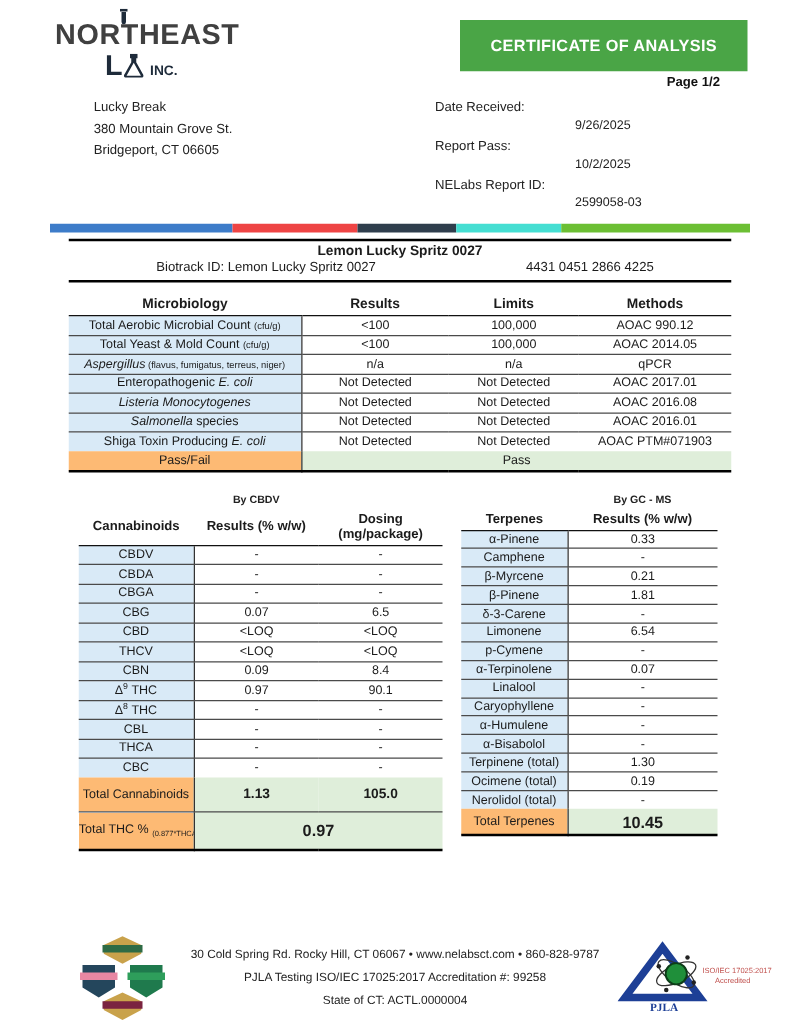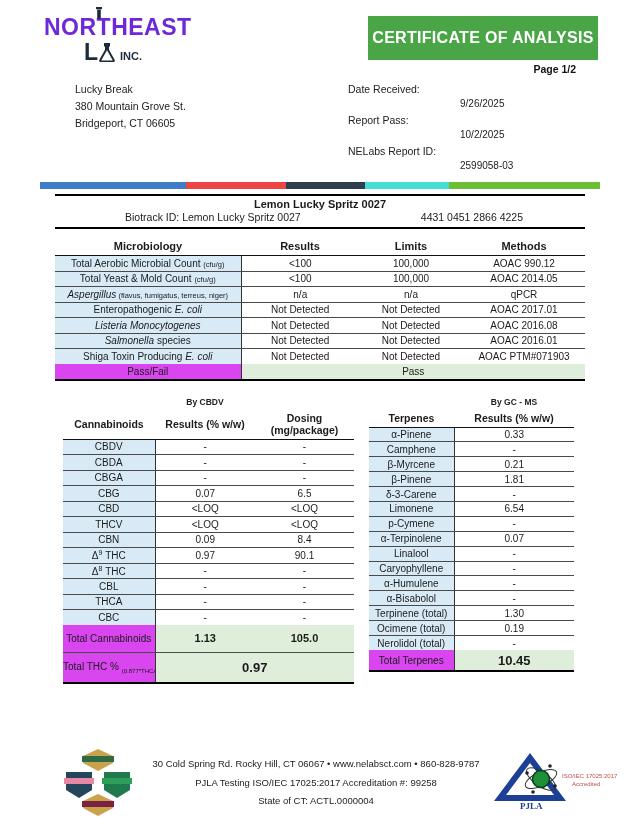--- a/index.html
+++ b/index.html
@@ -5,28 +5,28 @@
   * { box-sizing: border-box; }
   body { margin:0; background:#fff; }
   .page {
     width:640px; height:828px; position:relative; overflow:hidden;
     background:#fff; color:#1b1b1b;
     font-family:"Liberation Sans", sans-serif;
   }
   
   .header { display:flex; justify-content:space-between; padding:16px 40px 0 44px; }
   .logo { position:relative; width:270px; }
-  .logo-line1 { font-size:23px; font-weight:800; color:#6d28d9; letter-spacing:.5px; line-height:1; }
+  .logo-line1 { font-size:23px; font-weight:800; color:#404040; letter-spacing:.5px; line-height:1; }
   .logo-line2 { font-size:23px; font-weight:800; color:#1e2b3a; margin-left:40px; line-height:1.15; display:flex; align-items:baseline; }
   .logo-inc { font-size:11px; font-weight:800; margin-left:4px; color:#1e2b3a; }
   .tube-icon { position:absolute; left:50px; top:-9px; }
   .flask-a { margin:0 1px; position:relative; top:2px; }
   .banner-wrap { width:232px; }
   .banner {
-    background:#4aa546; color:#fff; font-weight:bold; font-size:16px;
+    background:#4aa546; color:#fff; font-weight:bold; font-size:13px;
     text-align:center; padding:13px 4px; letter-spacing:.3px; width:230px;
   }
   .page-num { text-align:right; padding-right:24px; font-weight:bold; font-size:10.5px; margin-top:3px; color:#111; }
   
   .info-row { display:flex; justify-content:space-between; padding:6px 40px 0 75px; }
   .client { font-size:10.5px; line-height:17px; color:#222; }
   .meta { width:252px; font-size:10.5px; }
   .meta-row { display:flex; line-height:17px; }
   .meta-label { width:112px; color:#222; }
   .meta-value { font-size:10px; color:#222;margin-top:14px; }
@@ -41,21 +41,21 @@
   table { border-collapse:collapse; table-layout:fixed; }
   .it { font-style:italic; }
   .sm { font-size:7.5px; }
   sup { font-size:7px; }
   
   .micro { margin:8px 55px 0 55px; width:530px; font-size:10px; text-align:center; border-bottom:2.5px solid #000; }
   .micro th { font-weight:bold; font-size:11px; border-bottom:1.5px solid #111; padding:3px 0 3px; }
   .micro td { border-bottom:1px solid #4a4a4a; height:15.5px; padding:0; }
   .micro tr:last-child td { border-bottom:none; }
   .ncell { background:#d9eaf7; border-right:1.5px solid #333 !important; }
-  .ncell-white { background:#d946ef; border-right:1.5px solid #333 !important; }
+  .ncell-white { background:#fdba74; border-right:1.5px solid #333 !important; }
   .greencell { background:#dfeeda; }
   
   .analytes { display:flex; margin-top:16px; }
   .cann-block { margin-left:63px; width:291px; }
   .terp-block { margin-left:15px; width:205px; }
   .method-label { font-size:8.5px; font-weight:bold; color:#222; margin-bottom:3px; text-align:center; }
   .method-cann { margin-left:92px; width:100px; }
   .method-terp { margin-left:85px; width:120px; }
   .atable { width:100%; font-size:10px; text-align:center; border-bottom:2.5px solid #000; }
   .atable th { font-weight:bold; font-size:10.5px; border-bottom:1.5px solid #111; padding:2px 0 3px; }

